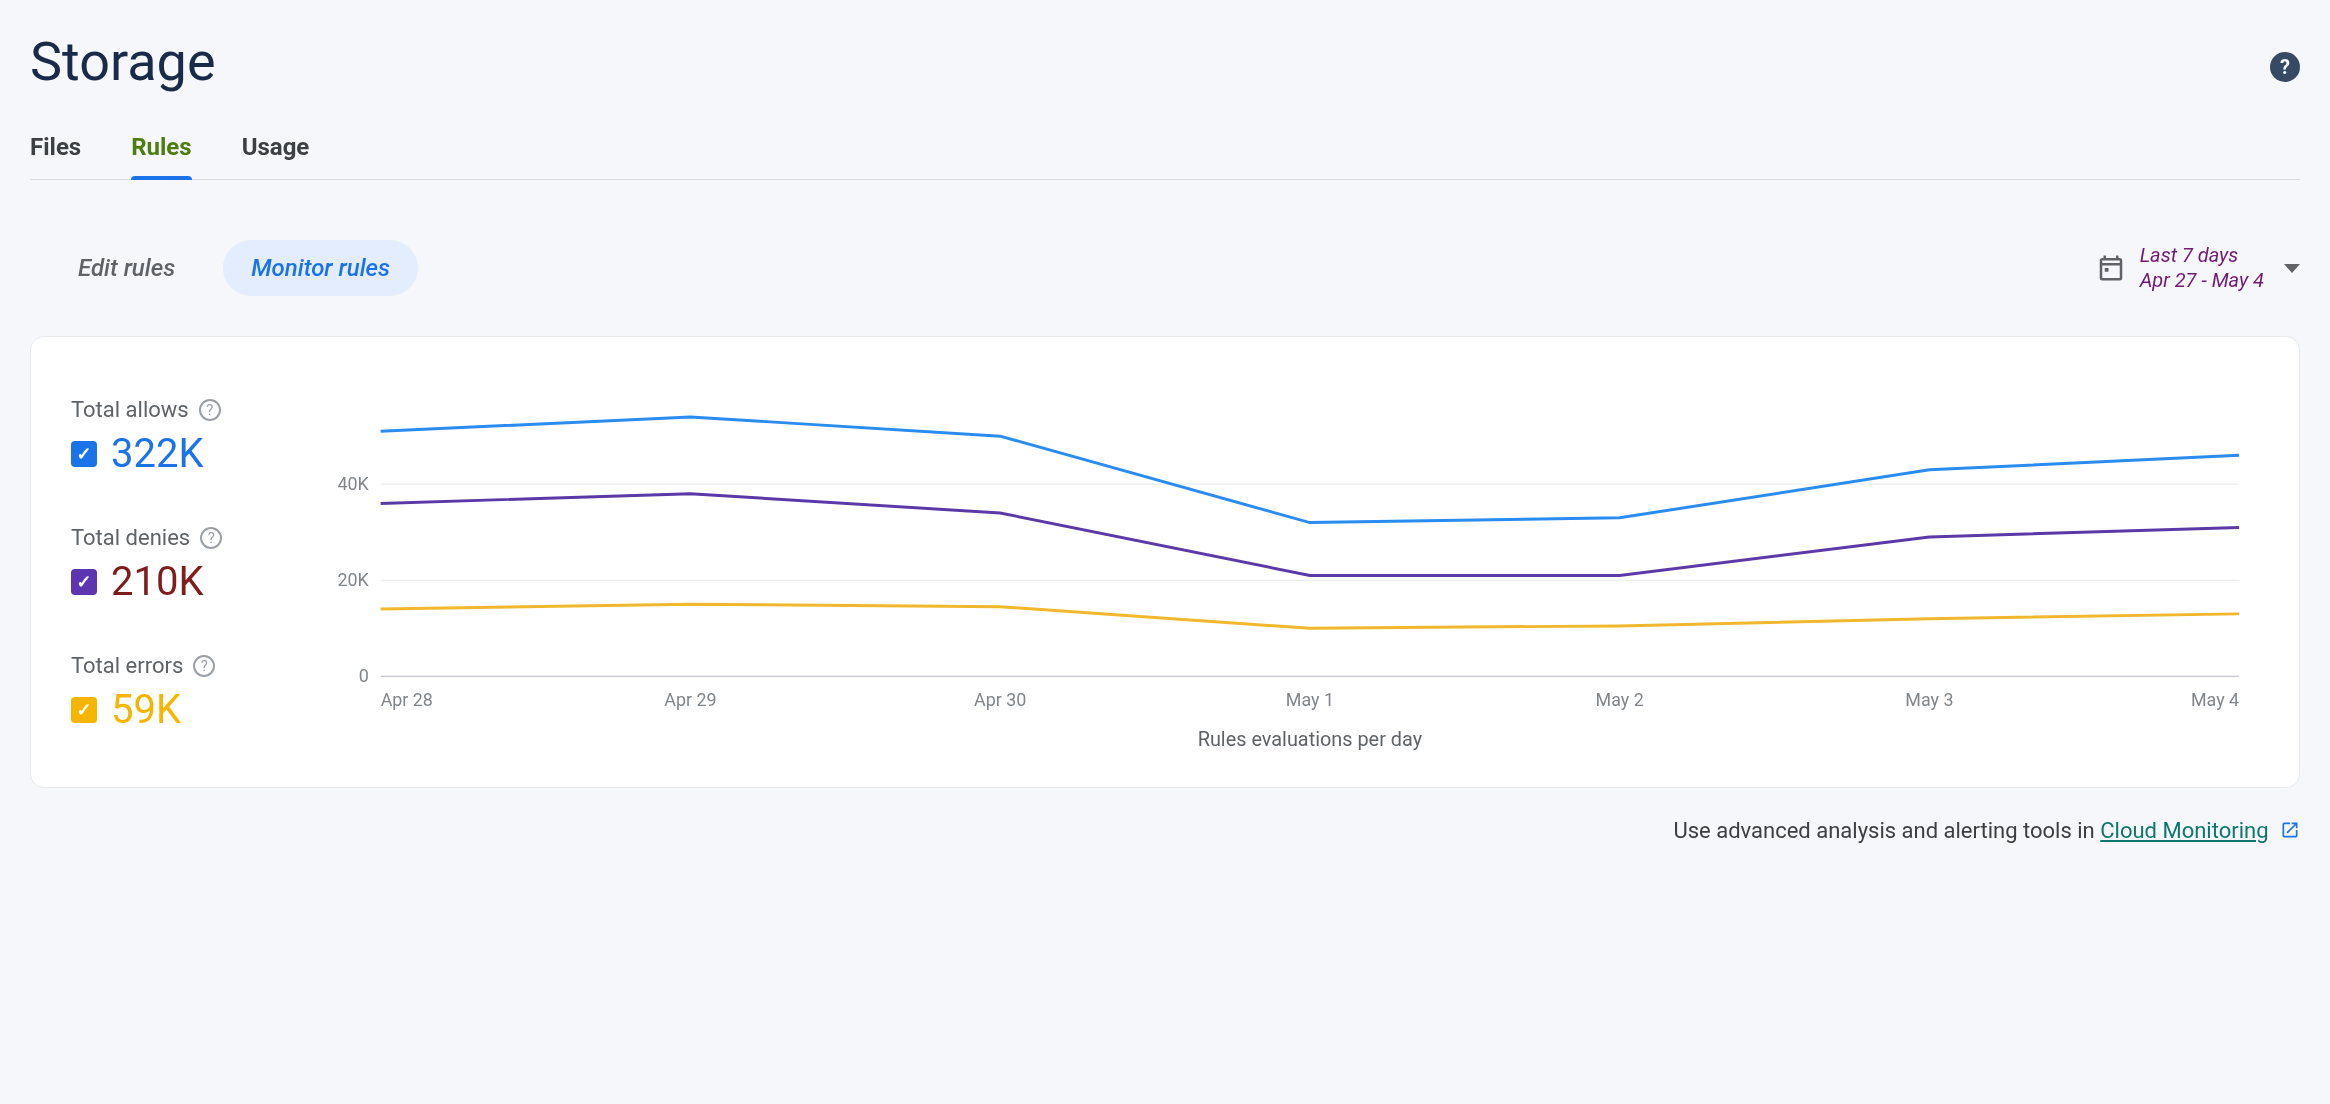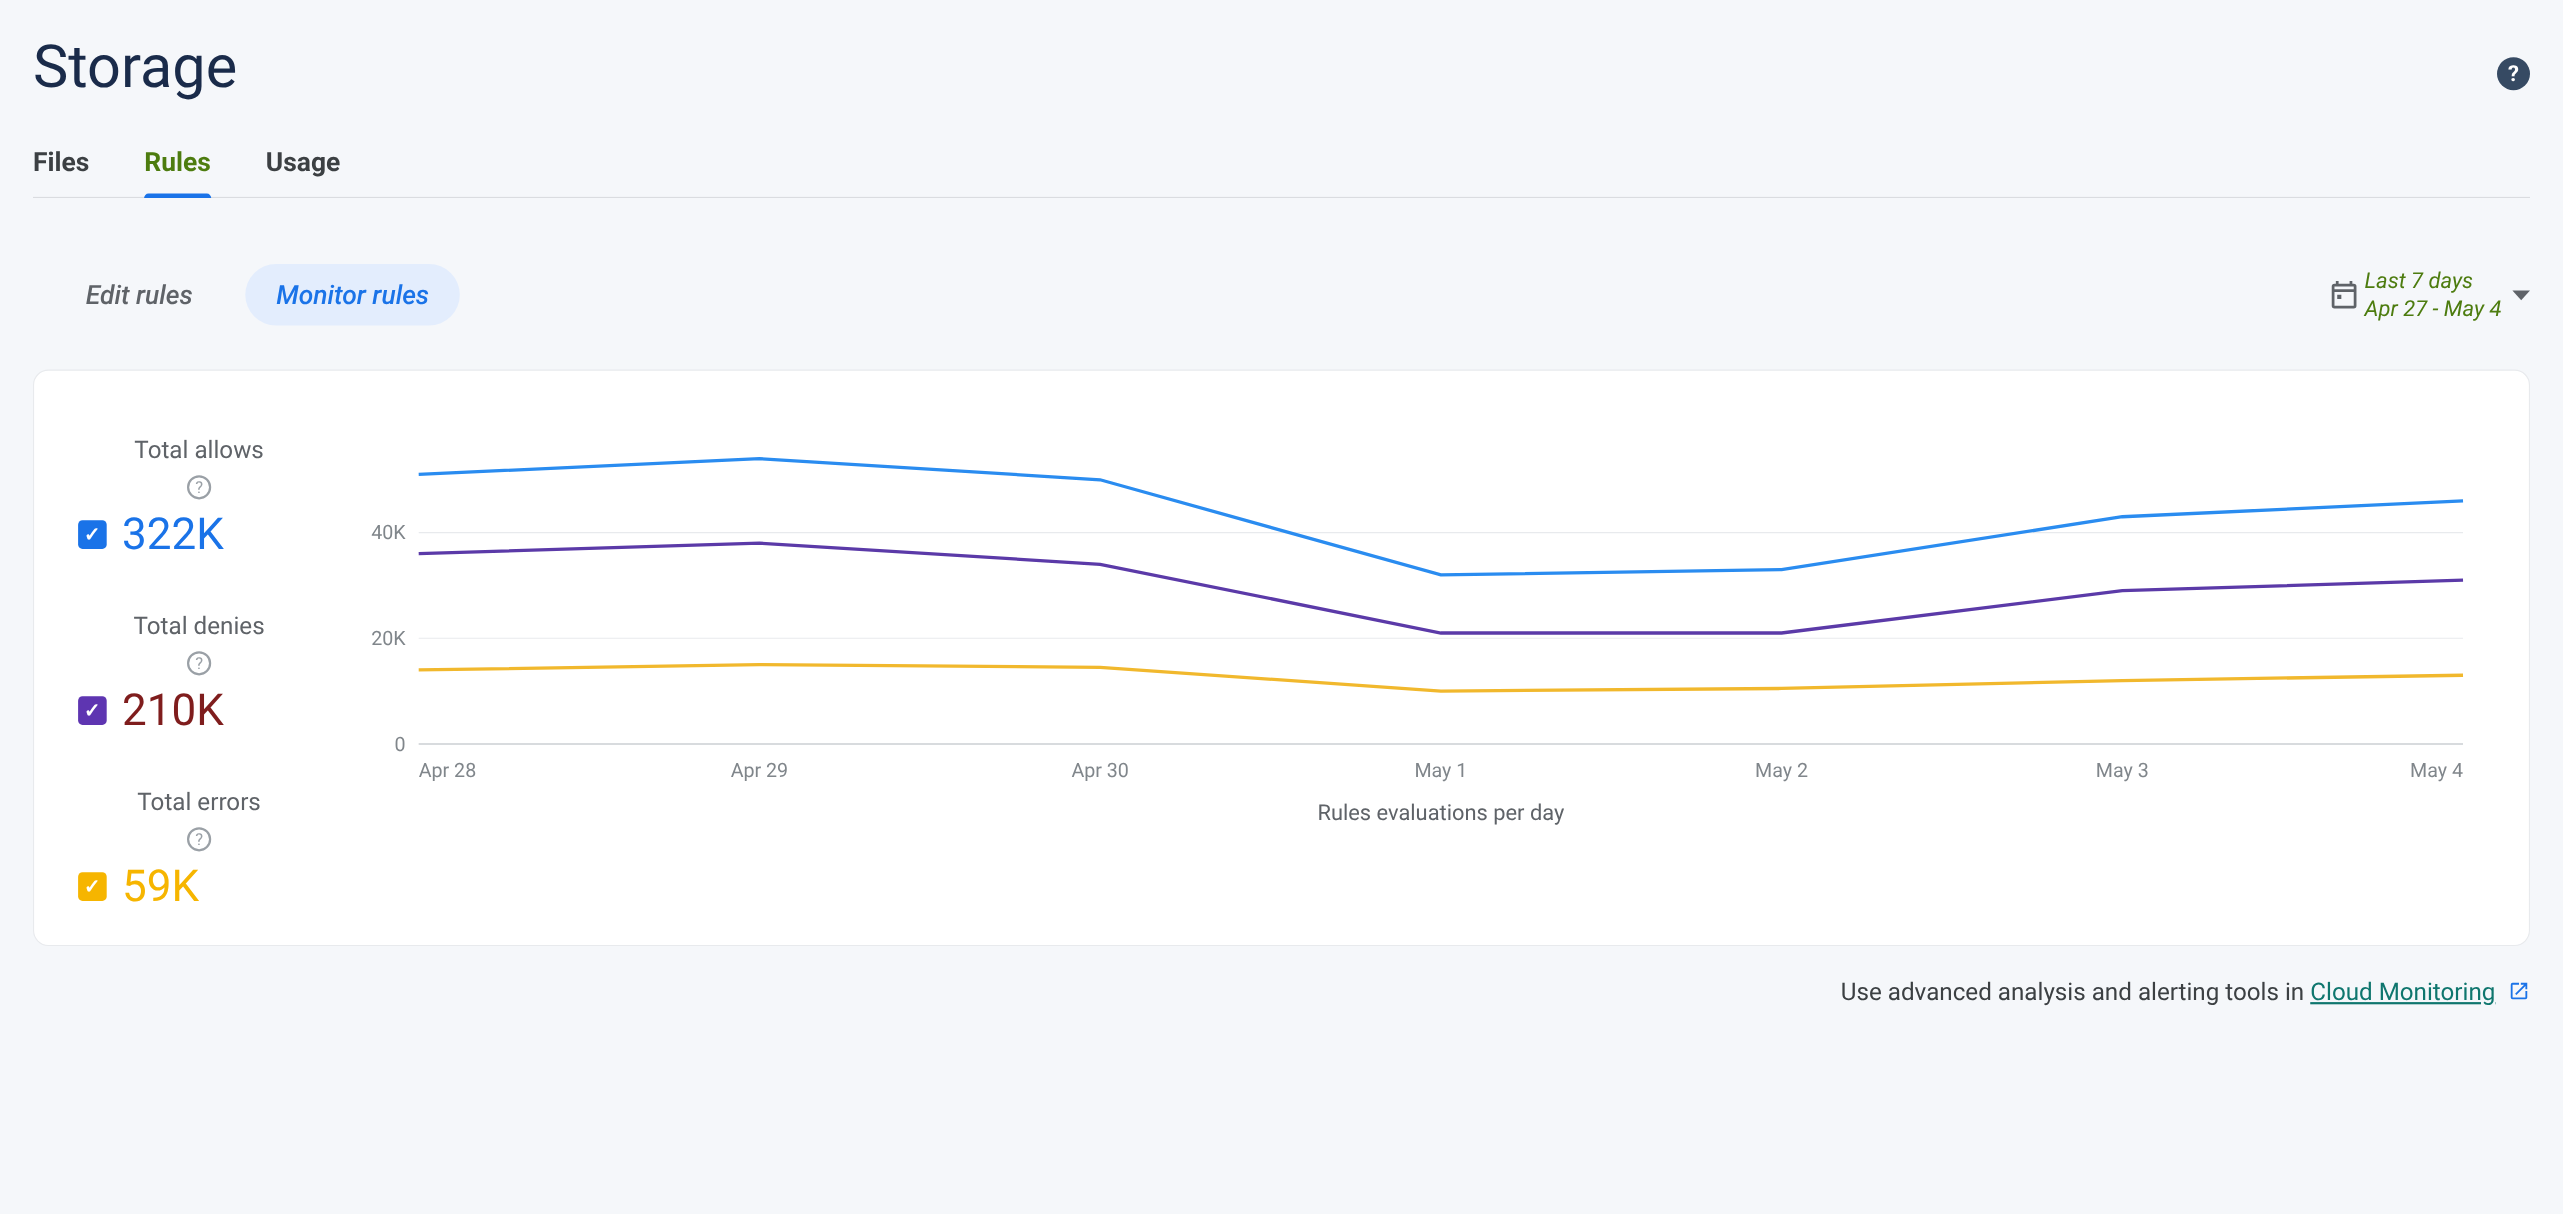--- a/index.html
+++ b/index.html
@@ -78,22 +78,22 @@
     border-radius: 28px;
     cursor: pointer;
   }
   .seg-tab.active {
     color: #1a73e8;
     background: #e3edfd;
   }
   .date-picker {
     display: flex;
     align-items: center;
-    gap: 4px;
-    color: #4d7c0f;
+    gap: 14px;
+    color: #701a75;
     cursor: pointer;
   }
   .cal-icon svg { display: block; }
   .date-text { display: flex; flex-direction: column; line-height: 1.25; font-size: 20px; }
   .chev-down {
     width: 0; height: 0;
     border-left: 8px solid transparent;
     border-right: 8px solid transparent;
     border-top: 9px solid #5f6368;
     margin-left: 6px;
@@ -113,21 +113,20 @@
     gap: 48px;
     padding-top: 20px;
     width: 220px;
   }
   .legend-item .lbl-row {
     display: flex;
     align-items: center;
     gap: 10px;
     font-size: 22px;
     color: #5f6368;
-    flex-direction: column;
   }
   .legend-item .help-q {
     width: 22px; height: 22px;
     border: 2px solid #9aa0a6;
     border-radius: 50%;
     display: flex; align-items: center; justify-content: center;
     font-size: 15px; color: #9aa0a6;
     cursor: pointer;
   }
   .legend-item .val-row {

